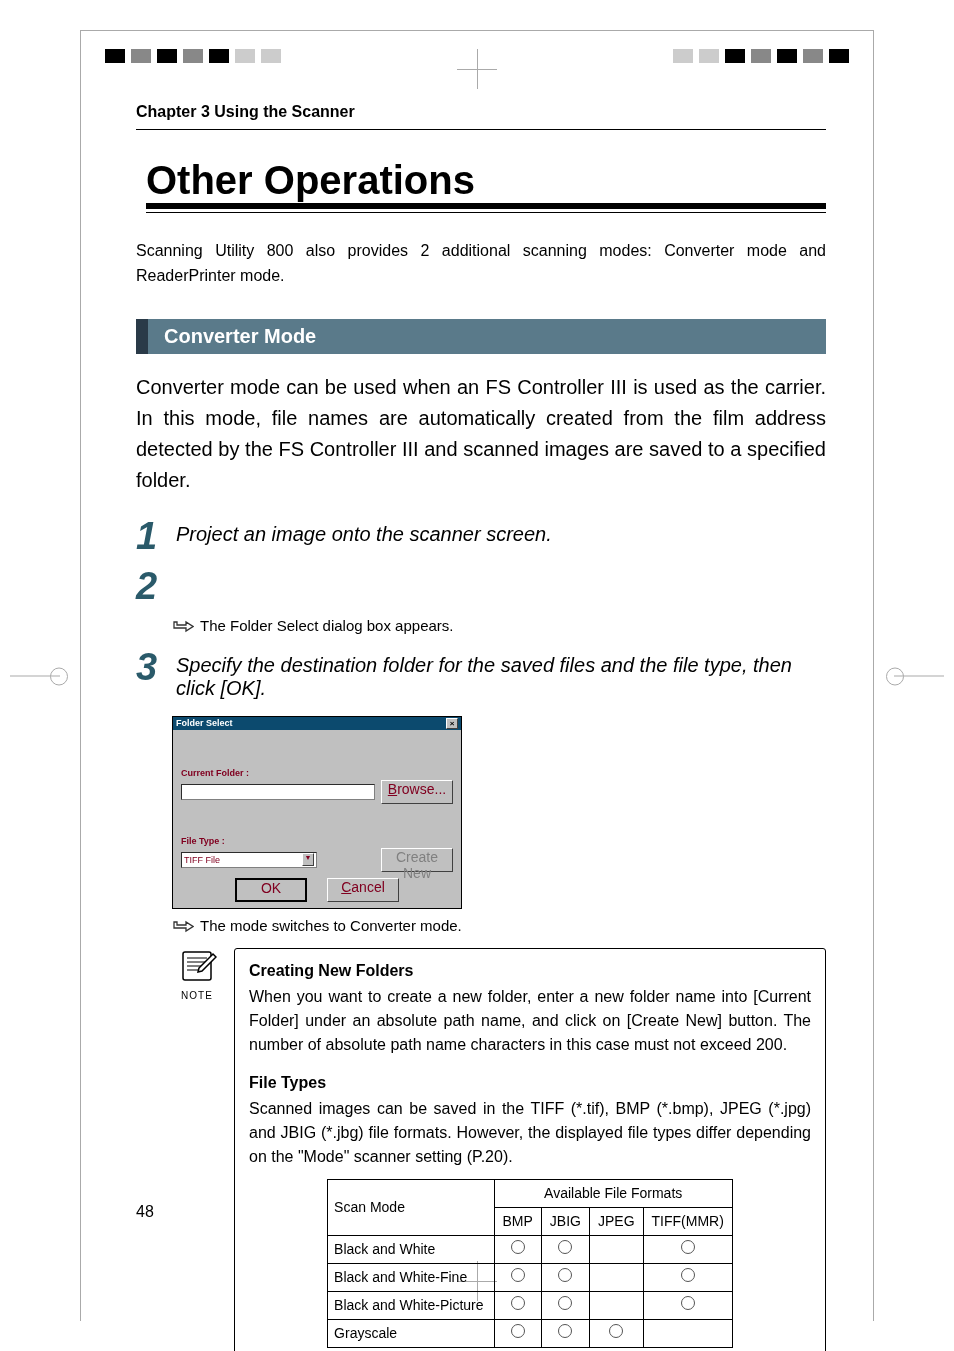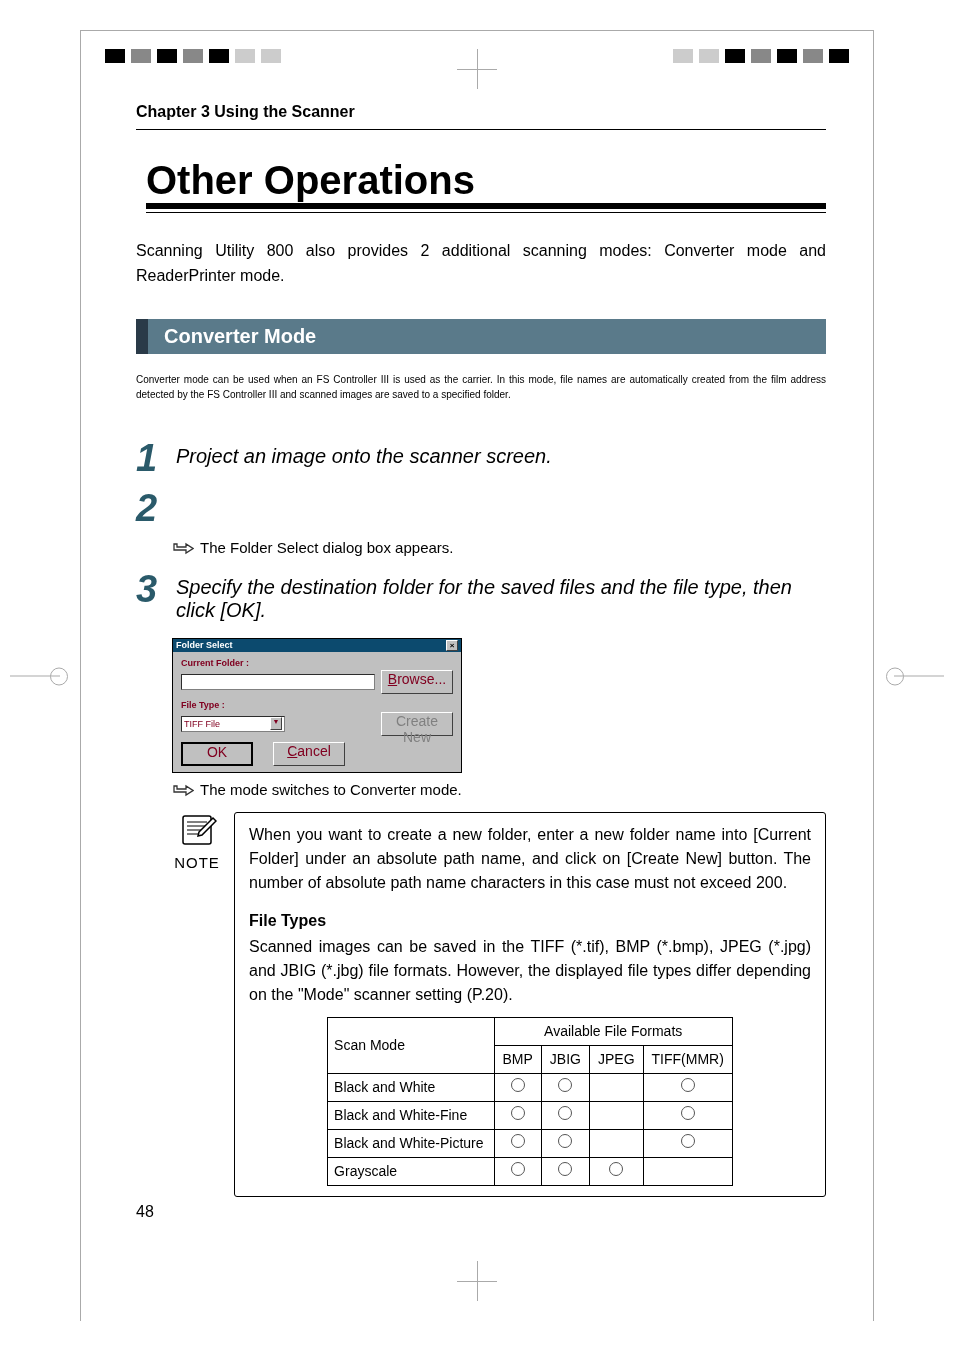--- a/index.html
+++ b/index.html
@@ -150,23 +150,23 @@
     .section-header {
       background: #5a7a8a;
       color: #fff;
       font-size: 20px;
       font-weight: bold;
       padding: 6px 16px;
       border-left: 12px solid #2a3a48;
       margin-bottom: 18px;
     }
     .section-body {
-      font-size: 10px;
+      font-size: 20px;
       line-height: 1.55;
-      margin-bottom: 36px;
+      margin-bottom: 21px;
       text-align: justify;
     }
     .step {
       display: flex;
       align-items: flex-start;
       margin-bottom: 12px;
     }
     .step-num {
       font-size: 38px;
       font-weight: bold;
@@ -237,35 +237,35 @@
       text-align: center;
       line-height: 10px;
       border: 1px solid #fff;
       border-right-color: #404040;
       border-bottom-color: #404040;
     }
     .dialog-body {
       padding: 6px 8px;
       color: #800020;
     }
-    .dialog-label { font-weight: bold; margin-bottom: 2px; font-size: 9px; }
+    .dialog-label { font-weight: bold; margin-bottom: 2px; font-size: 9px; margin-top: 32px; }
     .dialog-row { display: flex; align-items: center; gap: 6px; margin-bottom: 6px; }
     .dialog-input {
       background: #fff;
       border: 1px inset #808080;
       height: 16px;
       flex: 1;
       font-size: 9px;
       padding: 0 2px;
     }
     .dialog-select {
       background: #fff;
       border: 1px inset #808080;
       height: 16px;
-      width: 104px;
+      width: 136px;
       font-size: 9px;
       padding: 0 2px;
       display: flex;
       justify-content: space-between;
       align-items: center;
     }
     .dialog-select-btn {
       width: 12px;
       height: 13px;
       background: #c0c0c0;
@@ -280,40 +280,40 @@
       height: 24px;
       background: #c0c0c0;
       border: 1px solid #fff;
       border-right-color: #404040;
       border-bottom-color: #404040;
       font-size: 14px;
       text-align: center;
       line-height: 16px;
     }
     .dialog-btn.disabled { color: #808080; }
-    .dialog-buttons { display: flex; justify-content: flex-start; gap: 20px; margin-top: 4px; }
+    .dialog-buttons { display: flex; justify-content: center; gap: 20px; margin-top: 4px; }
 
     .note-block {
       display: flex;
       gap: 12px;
       margin-left: 36px;
       margin-top: 10px;
     }
     .note-icon-col {
       width: 50px;
       flex-shrink: 0;
       text-align: center;
     }
     .note-icon {
       width: 40px;
       height: 36px;
       margin: 0 auto;
     }
     .note-label {
-      font-size: 15px;
+      font-size: 10px;
       letter-spacing: 1px;
       margin-top: 2px;
     }
     .note-content {
       flex: 1;
       border: 1px solid #000;
       border-radius: 3px;
       padding: 10px 14px;
       font-size: 16px;
       line-height: 1.5;
@@ -458,20 +458,21 @@
         <rect x="6" y="4" width="28" height="28" rx="2" fill="#fff" stroke="#000" stroke-width="1.5"></rect>
         <line x1="10" y1="10" x2="30" y2="10" stroke="#000"></line>
         <line x1="10" y1="14" x2="30" y2="14" stroke="#000"></line>
         <line x1="10" y1="18" x2="30" y2="18" stroke="#000"></line>
         <line x1="10" y1="22" x2="26" y2="22" stroke="#000"></line>
         <path d="M22 20 L36 6 L39 9 L25 23 L21 24 Z" fill="#fff" stroke="#000" stroke-width="1.5"></path>
       </svg>
       <div class="note-label">NOTE</div>
     </div>
     <div class="note-content">
+      <div class="note-heading">Creating New Folders</div>
       <div class="note-para">When you want to create a new folder, enter a new folder name into [Current Folder] under an absolute path name, and click on [Create New] button.  The number of absolute path name characters in this case must not exceed 200.</div>
       <div class="note-heading">File Types</div>
       <div class="note-para" style="margin-bottom:6px">Scanned images can be saved in the TIFF (*.tif), BMP (*.bmp), JPEG (*.jpg) and JBIG (*.jbg) file formats. However, the displayed file types differ depending on the "Mode" scanner setting (P.20).</div>
 
       <table class="file-table">
         <tbody>
             <tr>
           <td rowspan="2" class="row-label">Scan Mode</td>
           <td colspan="4">Available File Formats</td>
         </tr>

